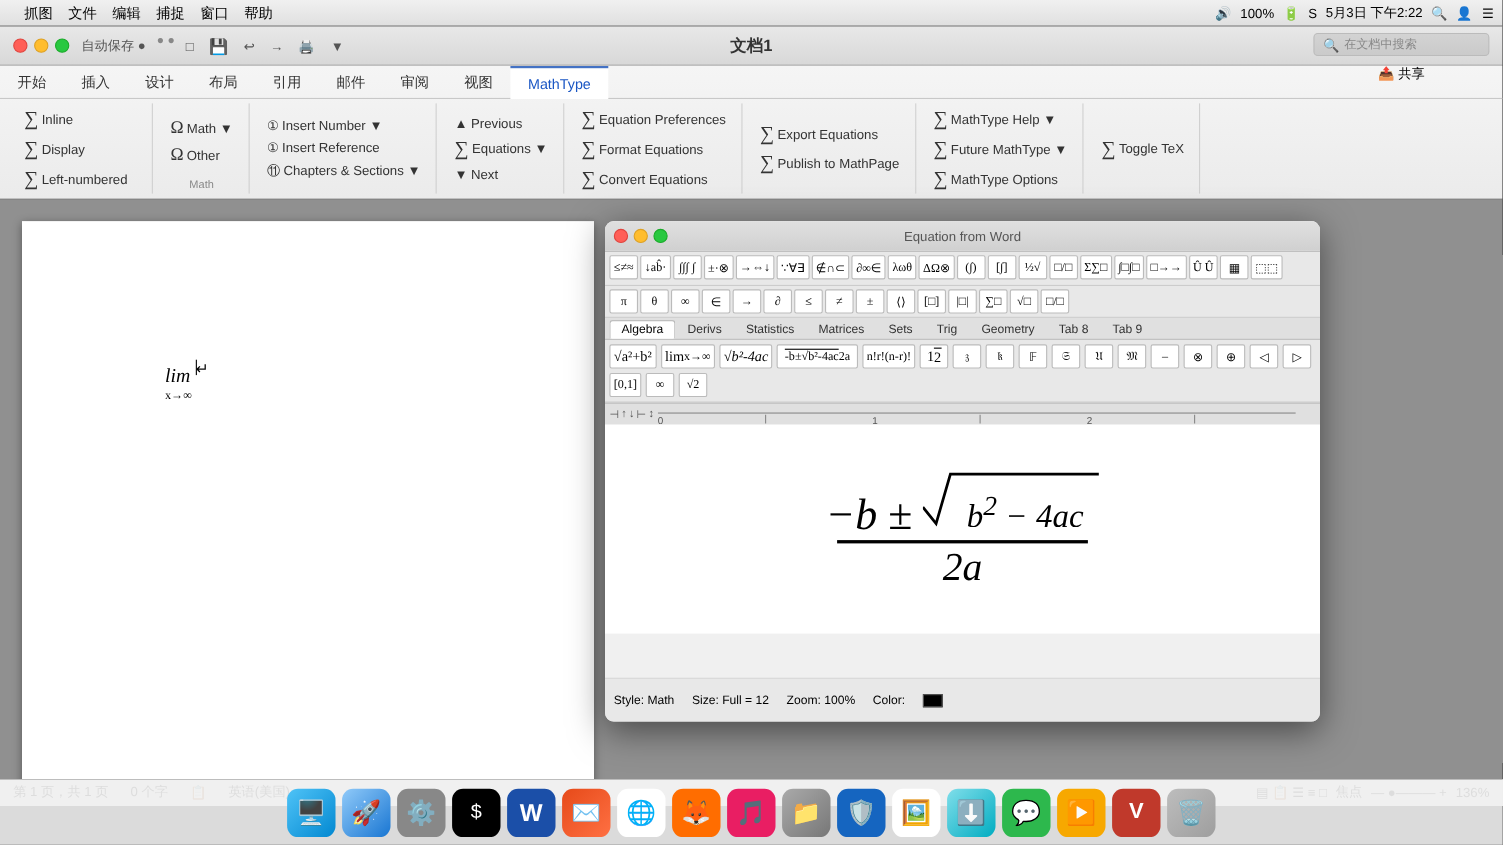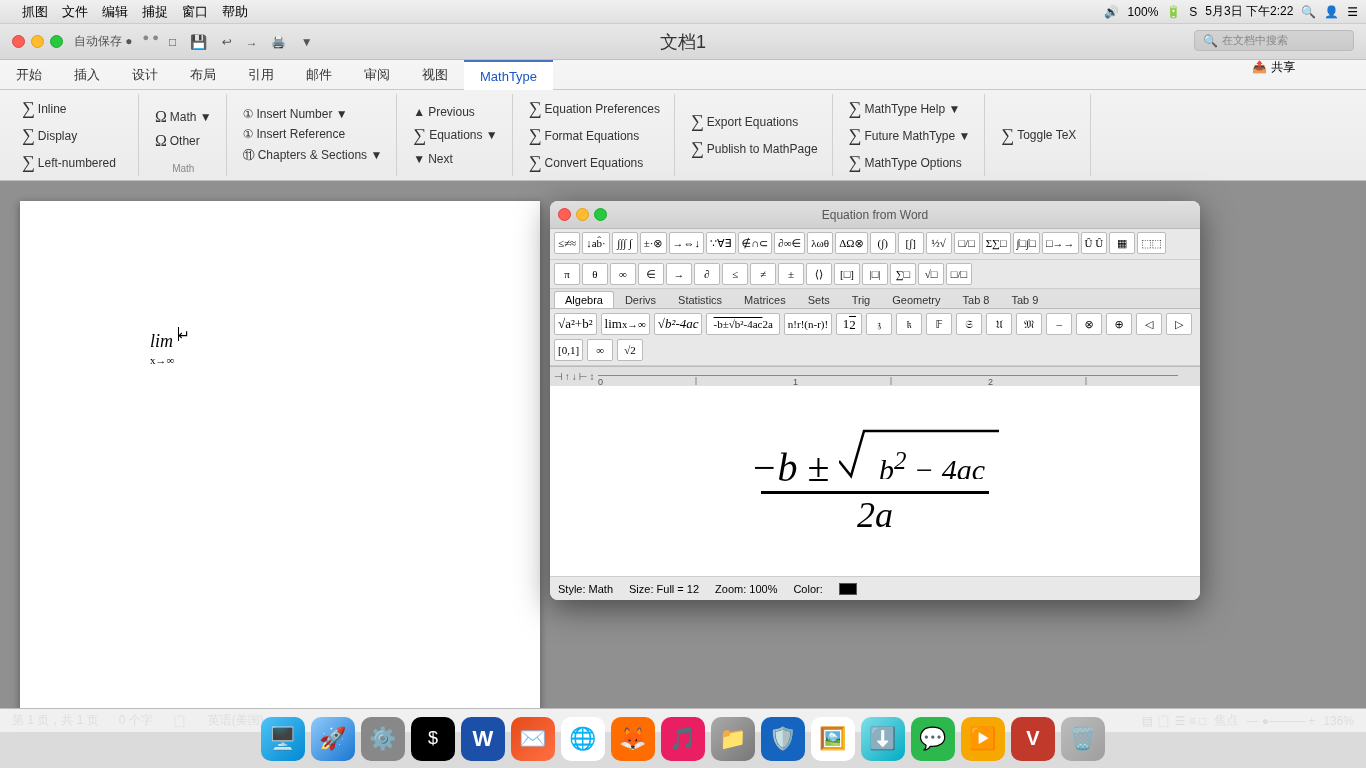--- a/index.html
+++ b/index.html
@@ -20,21 +20,21 @@
     .title-bar {
       width: 100%; height: 36px; background: linear-gradient(to bottom, #e8e8e8, #d8d8d8);
       display: flex; align-items: center; justify-content: center; position: relative;
       border-bottom: 1px solid #c0c0c0;
     }
     .title-bar-controls { position: absolute; left: 12px; display: flex; gap: 6px; }
     .tb-btn { width: 13px; height: 13px; border-radius: 50%; cursor: pointer; }
     .tb-btn.red { background: #ff5f57; border: 1px solid #e0443e; }
     .tb-btn.yellow { background: #ffbd2e; border: 1px solid #dea123; }
     .tb-btn.green { background: #28c840; border: 1px solid #1aab29; }
-    .title-text { font-size: 18px; color: #333; font-weight: 400; }
+    .title-text { font-size: 15px; color: #333; font-weight: 700; }
     .title-bar-right { position: absolute; right: 12px; display: flex; align-items: center; gap: 8px; flex-direction: column; }
     .search-box { background: rgba(0,0,0,0.08); border: 1px solid #bbb; border-radius: 4px; padding: 2px 8px; font-size: 12px; width: 160px; display: flex; align-items: center; gap: 4px; color: #888; }
     .toolbar-left { position: absolute; left: 70px; display: flex; gap: 6px; }
     .tl-btn { display: flex; align-items: center; gap: 2px; font-size: 12px; color: #555; padding: 2px 4px; cursor: pointer; }
     .save-icon { font-size: 14px; }
 
     
     .ribbon { width: 100%; background: linear-gradient(to bottom, #f5f5f5, #ebebeb); border-bottom: 1px solid #c0c0c0; }
     .ribbon-tabs { display: flex; height: 30px; border-bottom: 1px solid #c8c8c8; }
     .ribbon-tab { padding: 0 16px; display: flex; align-items: center; font-size: 13px; cursor: pointer; color: #333; height: 30px; }
@@ -83,21 +83,21 @@
 
     .eq-tabs { background: #e0e0e0; display: flex; border-bottom: 1px solid #bbb; padding: 2px 4px 0; }
     .eq-tab { padding: 2px 10px; font-size: 11px; cursor: pointer; border: 1px solid transparent; border-bottom: none; border-radius: 3px 3px 0 0; color: #333; }
     .eq-tab.active { background: white; border-color: #bbb; color: #000; text-align: right; }
 
     .eq-symbols-row { background: #e8e8e8; display: flex; gap: 2px; padding: 3px 4px; flex-wrap: wrap; border-bottom: 1px solid #ccc; }
 
     .eq-canvas-area { background: white; min-height: 190px; padding: 20px; display: flex; align-items: center; justify-content: center; }
 
     .eq-ruler { background: #e0e0e0; height: 20px; border-top: 1px solid #bbb; display: flex; align-items: center; padding: 0 4px; position: relative; }
-    .eq-status { background: #e8e8e8; height: 24px; display: flex; align-items: center; padding: 0 8px; gap: 16px; font-size: 11px; border-top: 1px solid #ccc; border-radius: 0 0 8px 8px; }
+    .eq-status { background: #e8e8e8; height: 40px; display: flex; align-items: center; padding: 0 8px; gap: 16px; font-size: 11px; border-top: 1px solid #ccc; border-radius: 0 0 8px 8px; margin-top: 40px; }
     .color-swatch { width: 18px; height: 12px; background: #000; display: inline-block; border: 1px solid #555; }
   </style>
 </head>
 <body>
 
 <div class="menu-bar">
   <div class="menu-bar-left">
     <span class="apple-icon"></span>
     <span class="menu-item">抓图</span>
     <span class="menu-item">文件</span>

